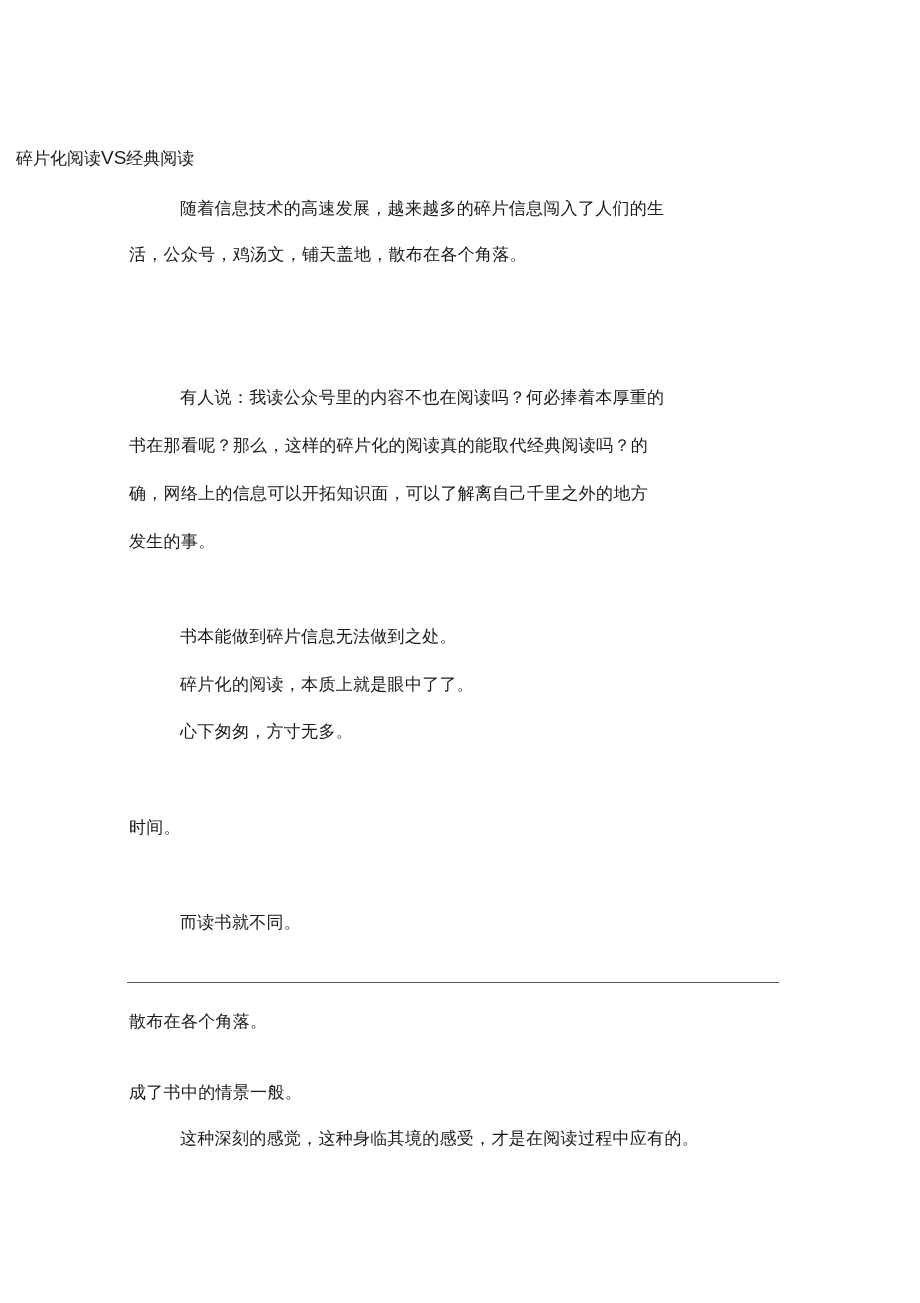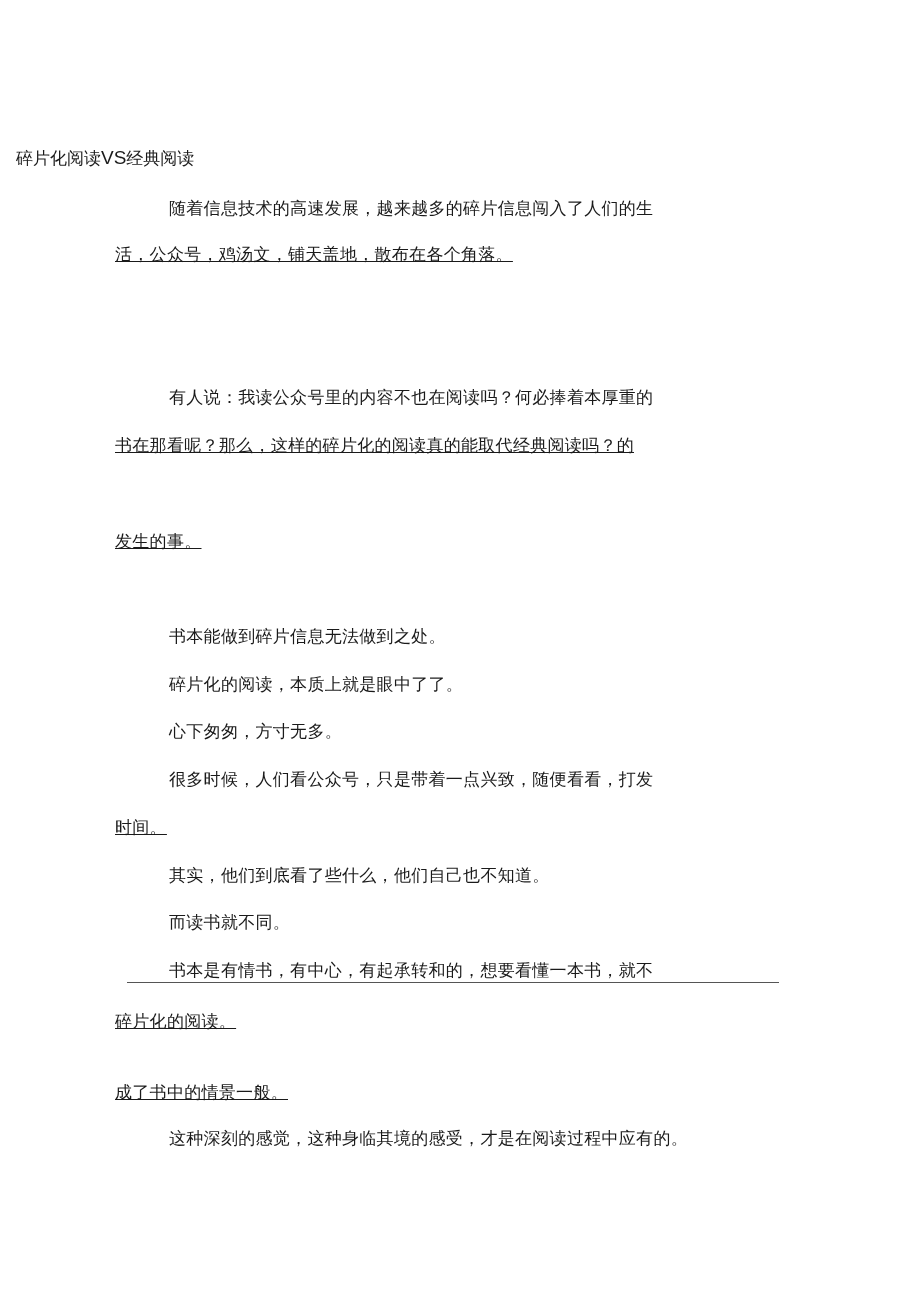--- a/index.html
+++ b/index.html
@@ -35,22 +35,22 @@
       font-family: "Liberation Sans", sans-serif;
       font-size: 19px;
     }
     .line {
       position: absolute;
       font-size: 17px;
       line-height: 22px;
       white-space: nowrap;
       letter-spacing: 0.3px;
     }
-    .indent { left: 169px; }
-    .flush { left: 115px; text-decoration: underline; }
+    .indent { left: 180px; }
+    .flush { left: 129px; }
     .rule {
       position: absolute;
       left: 127px;
       width: 652px;
       top: 982px;
       height: 1px;
       background: #555555;
     }
   </style>
 </head>
@@ -61,33 +61,31 @@
   <div class="title">
     <span>碎片化阅读</span><span class="latin">VS</span><span>经典阅读</span>
   </div>
 
   <div class="line indent" style="top:197px">随着信息技术的高速发展，越来越多的碎片信息闯入了人们的生</div>
   <div class="line flush" style="top:243px">活，公众号，鸡汤文，铺天盖地，散布在各个角落。</div>
 
 
   <div class="line indent" style="top:386px">有人说：我读公众号里的内容不也在阅读吗？何必捧着本厚重的</div>
   <div class="line flush" style="top:434px">书在那看呢？那么，这样的碎片化的阅读真的能取代经典阅读吗？的</div>
+  <div class="line flush" style="top:482px">确，网络上的信息可以开拓知识面，可以了解离自己千里之外的地方</div>
   <div class="line flush" style="top:530px">发生的事。</div>
 
   <div class="line indent" style="top:625px">书本能做到碎片信息无法做到之处。</div>
   <div class="line indent" style="top:673px">碎片化的阅读，本质上就是眼中了了。</div>
   <div class="line indent" style="top:720px">心下匆匆，方寸无多。</div>
 
-  <div class="line indent" style="top:768px">很多时候，人们看公众号，只是带着一点兴致，随便看看，打发</div>
   <div class="line flush" style="top:816px">时间。</div>
 
-  <div class="line indent" style="top:864px">其实，他们到底看了些什么，他们自己也不知道。</div>
   <div class="line indent" style="top:911px">而读书就不同。</div>
 
-  <div class="line indent" style="top:959px">书本是有情书，有中心，有起承转和的，想要看懂一本书，就不</div>
   <div class="rule"></div>
-  <div class="line flush" style="top:1010px">碎片化的阅读。</div>
+  <div class="line flush" style="top:1010px">散布在各个角落。</div>
 
   <div class="line flush" style="top:1081px">成了书中的情景一般。</div>
 
   <div class="line indent" style="top:1127px">这种深刻的感觉，这种身临其境的感受，才是在阅读过程中应有的。</div>
 
 </div>
 
 </body></html>

